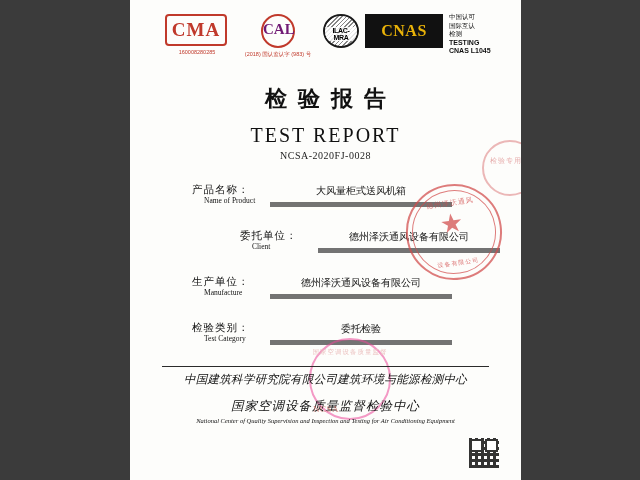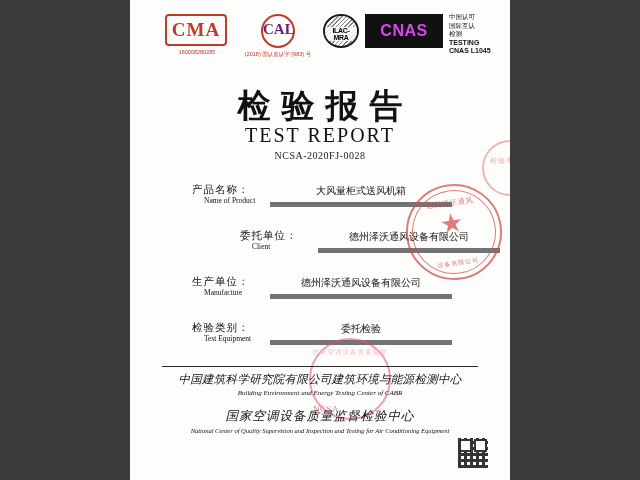--- a/index.html
+++ b/index.html
@@ -16,20 +16,21 @@
     font-family: "Liberation Serif", serif;
   }
   #sheet {
     position: absolute;
     left: 130px;
     top: 0px;
     width: 380px;
     height: 480px;
     background: #fdfdfb;
     overflow: hidden;
+    padding-left: 11px;
   }
 
   
   .logo-row {
     position: absolute;
     top: 14px;
     left: 35px;
     width: 315px;
     height: 56px;
   }
@@ -134,28 +135,28 @@
 
   
   .cnas {
     left: 200px;
     width: 80px;
   }
   .cnas .cnas-box {
     width: 78px;
     height: 34px;
     background: #111;
-    color: #d946ef;
+    color: #eab308;
     box-sizing: border-box;
     text-align: center;
     font-size: 16px;
     font-weight: bold;
     line-height: 34px;
     letter-spacing: 0.5px;
-    font-family: Liberation Sans, sans-serif;
+    font-family: Liberation Serif, serif;
   }
 
   
   .cnas-text {
     left: 284px;
     width: 60px;
     font-family: "Liberation Sans", sans-serif;
     color: #111;
     font-size: 6px;
     line-height: 8.5px;
@@ -163,21 +164,21 @@
   }
   .cnas-text .cn { font-size: 6.5px; }
   .cnas-text .bold { font-weight: bold; font-size: 7px; }
 
   
   .title-cn {
     position: absolute;
     top: 84px;
     left: 0; right: 0;
     text-align: center;
-    font-size: 33px;
+    font-size: 22px;
     letter-spacing: 11px;
     font-weight: bold;
     color: #111;
     font-family: "DejaVu Serif", serif;
     text-indent: 11px;
   }
   .title-en {
     position: absolute;
     top: 124px;
     left: 0; right: 0;
@@ -462,21 +463,21 @@
     </div>
 
     <div class="field" id="f3">
       <div class="lbl-cn">生产单位：</div>
       <div class="lbl-en">Manufacture</div>
       <div class="val">德州泽沃通风设备有限公司</div>
     </div>
 
     <div class="field" id="f4">
       <div class="lbl-cn">检验类别：</div>
-      <div class="lbl-en">Test Equipment</div>
+      <div class="lbl-en">Test Category</div>
       <div class="val">委托检验</div>
     </div>
 
     <div class="seal-edge">
       <div class="t">检验专用</div>
     </div>
 
     <div class="seal-main">
       <div class="ring"></div>
       <div class="txt-top">德州泽沃通风</div>
@@ -484,21 +485,20 @@
       <div class="txt-bot">设备有限公司</div>
     </div>
 
     <div class="seal-footer">
       <div class="t">国家空调设备质量监督</div>
     </div>
 
     <div class="footer-rule"></div>
     <div class="footer">
       <div class="f-cn1">中国建筑科学研究院有限公司建筑环境与能源检测中心</div>
-      <div class="f-en1">Building Environment and Energy Testing Center of CABR</div>
       <div class="f-cn2">国家空调设备质量监督检验中心</div>
       <div class="f-en2">National Center of Quality Supervision and Inspection and Testing for Air Conditioning Equipment</div>
     </div>
 
     <div class="nscsa-mark ncsa-mark">NCSA</div>
 
     <div class="qr"></div>
   </div>
 </div>
 

